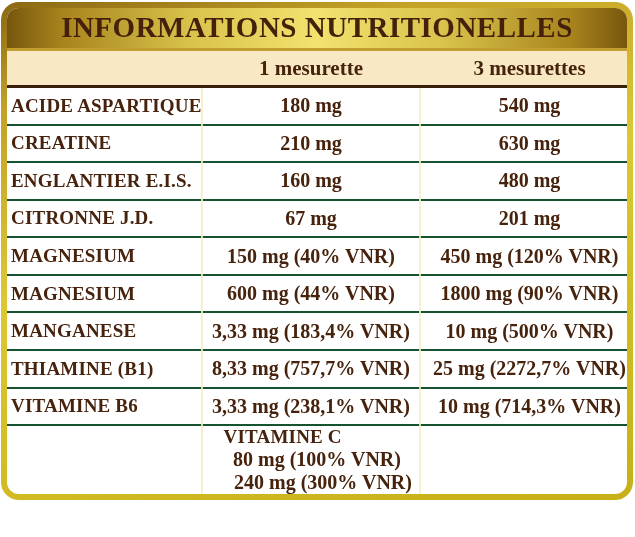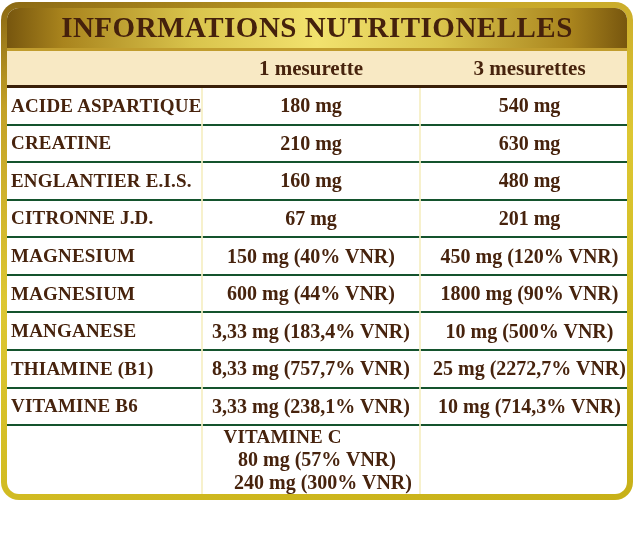--- a/index.html
+++ b/index.html
@@ -179,21 +179,21 @@
   </div>
 
   <div class="row">
     <div class="col-label cell-label">VITAMINE B6</div>
     <div class="col-v1 cell-value">3,33 mg (238,1% VNR)</div>
     <div class="col-v2 cell-value">10 mg (714,3% VNR)</div>
   </div>
 
   <div class="row">
     <div class="col-label cell-label">VITAMINE C</div>
-    <div class="col-v1 cell-value">80 mg (57% VNR)</div>
+    <div class="col-v1 cell-value">80 mg (100% VNR)</div>
     <div class="col-v2 cell-value">240 mg (300% VNR)</div>
   </div>
 </div>
 
       <div class="v-divider d1"></div>
       <div class="v-divider d2"></div>
 
     </div>
   </div>
 </div>

